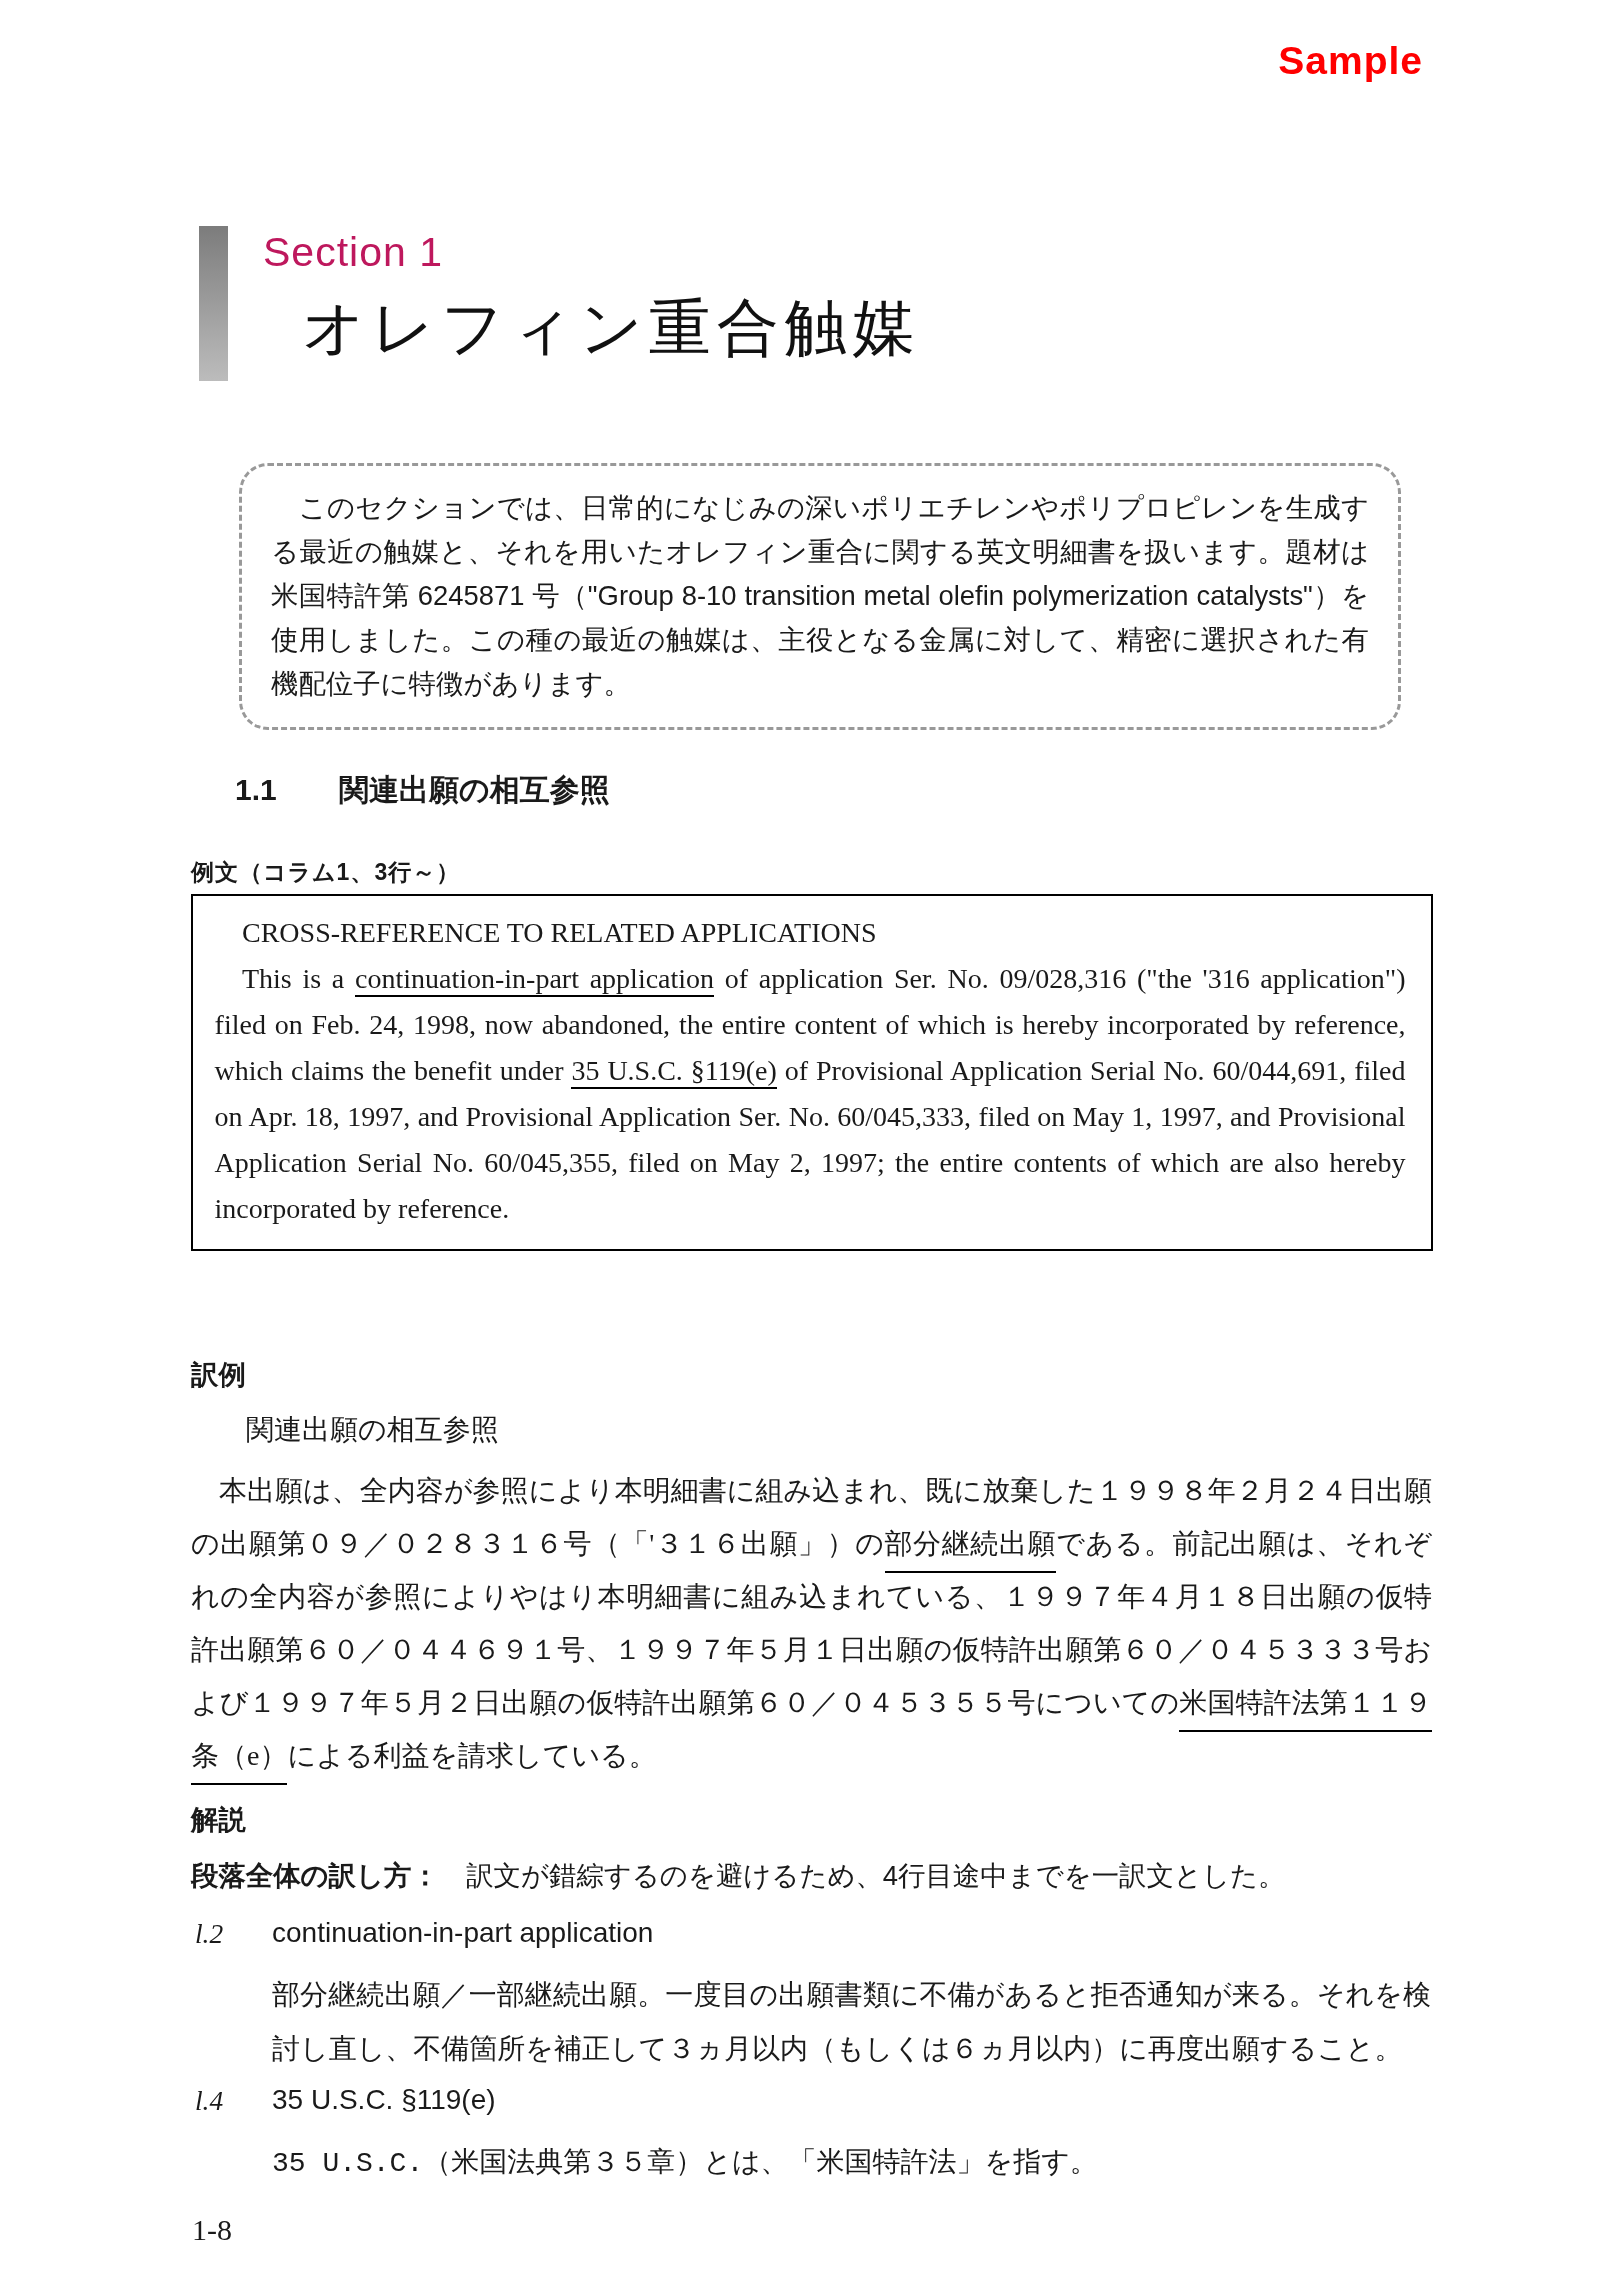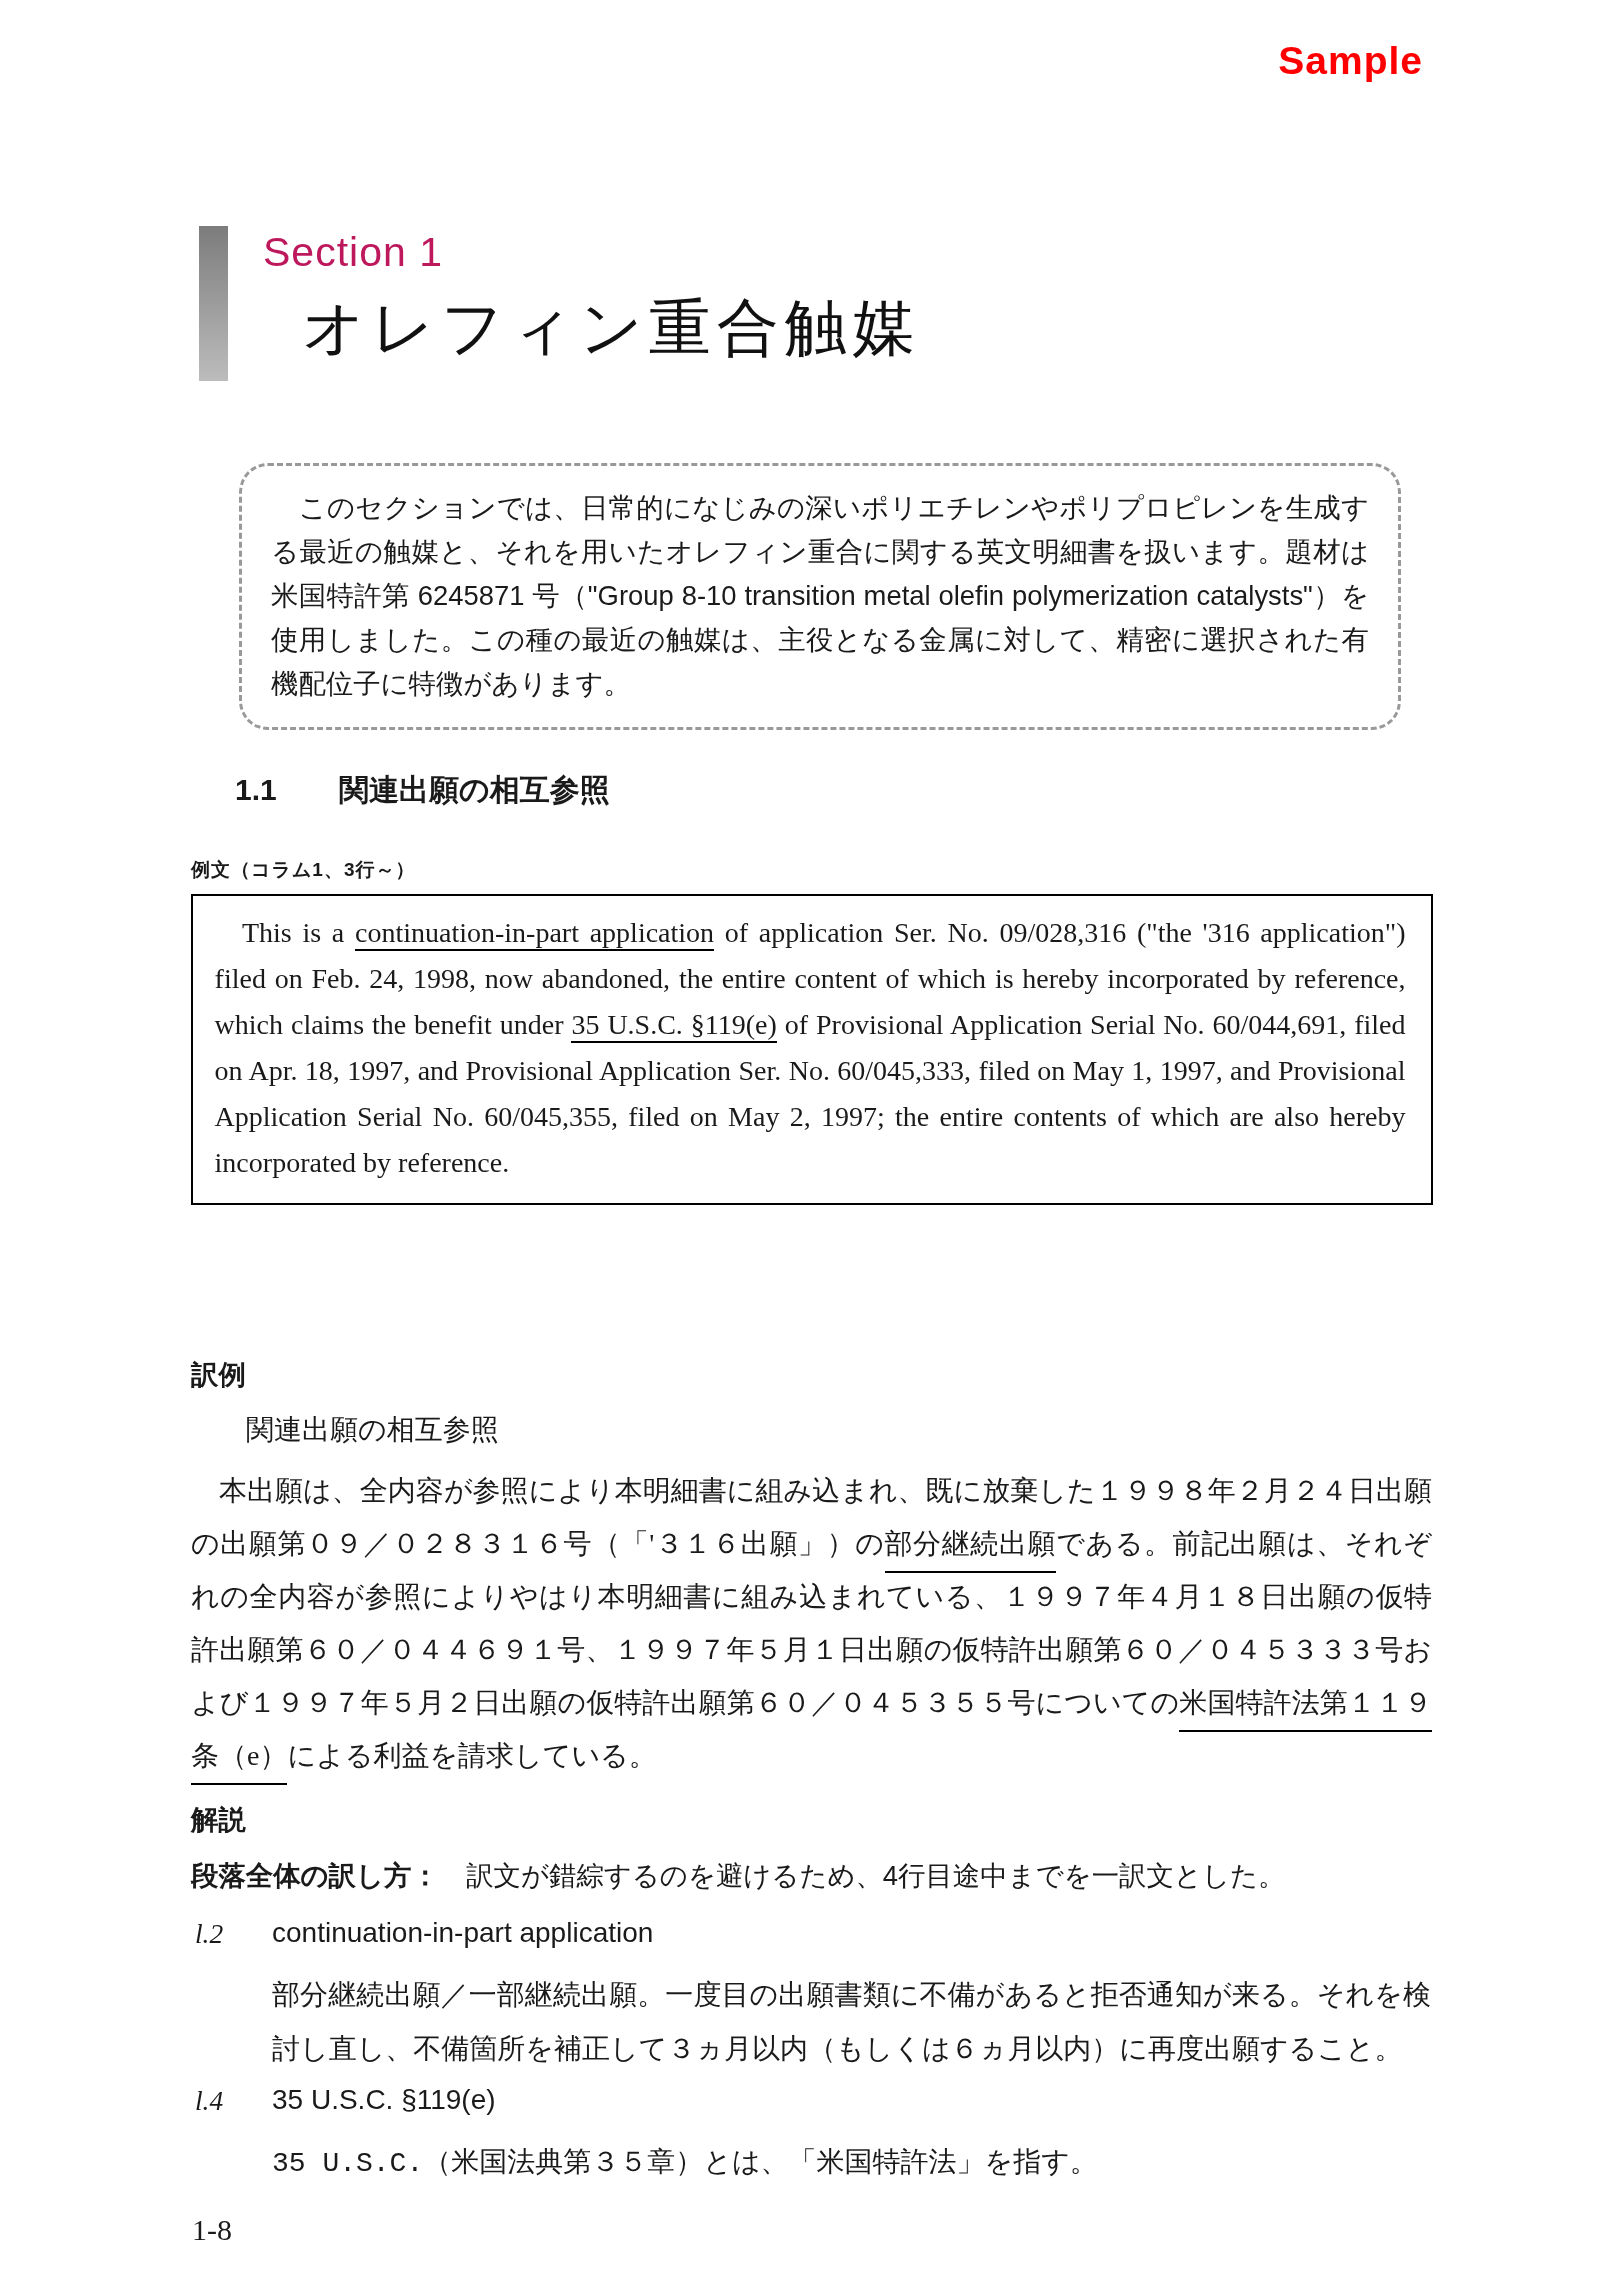--- a/index.html
+++ b/index.html
@@ -46,21 +46,21 @@
   }
   .intro-text{
     font-size:27.4px;line-height:44px;
     text-align:justify;
   }
 
   
   .h11{left:191px;top:770px;font-size:30px;font-weight:bold;}
   .h11 .num{display:inline-block;width:104px;margin-left:44px;}
 
-  .example-label{left:191px;top:857px;font-size:19px;font-weight:bold;letter-spacing:1px;text-align:center;}
+  .example-label{left:191px;top:857px;font-size:23px;font-weight:bold;letter-spacing:1px;text-align:center;}
 
   
   .patent-box{
     left:191px;top:894px;width:1242px;
     box-sizing:border-box;
     border:2.9px solid #000;
     padding:13.7px 25.5px 17.6px 21.6px;
     font-family:"Liberation Serif",serif;
     font-size:28px;line-height:46px;
   }
@@ -125,20 +125,21 @@
     <div class="intro-text">　このセクションでは、日常的になじみの深いポリエチレンやポリプロピレンを生成する最近の触媒と、それを用いたオレフィン重合に関する英文明細書を扱います。題材は米国特許第 6245871 号（"Group 8-10 transition metal olefin polymerization catalysts"）を使用しました。この種の最近の触媒は、主役となる金属に対して、精密に選択された有機配位子に特徴があります。</div>
   </div>
 
   <div class="abs h11">
     <span class="num">1.1</span><span>関連出願の相互参照</span>
   </div>
 
   <div class="abs example-label">例文（コラム1、3行～）</div>
 
   <div class="abs patent-box">
+    <div class="patent-heading">CROSS-REFERENCE TO RELATED APPLICATIONS</div>
     <div class="patent-para"><span>This is a </span><span class="u-en">continuation-in-part application</span><span> of application Ser. No. 09/028,316 ("the '316 application") filed on Feb. 24, 1998, now abandoned, the entire content of which is hereby incorporated by reference, which claims the benefit under </span><span class="u-en">35 U.S.C. §119(e)</span><span> of Provisional Application Serial No. 60/044,691, filed on Apr. 18, 1997, and Provisional Application Ser. No. 60/045,333, filed on May 1, 1997, and Provisional Application Serial No. 60/045,355, filed on May 2, 1997; the entire contents of which are also hereby incorporated by reference.</span></div>
   </div>
 
   <div class="abs yakurei-h">訳例</div>
   <div class="abs yakurei-sub serif-jp">関連出願の相互参照</div>
   <div class="abs yakurei-para serif-jp"><span>　本出願は、全内容が参照により本明細書に組み込まれ、既に放棄した１９９８年２月２４日出願の出願第０９／０２８３１６号（「'３１６出願」）の</span><span class="u-jp">部分継続出願</span><span>である。前記出願は、それぞれの全内容が参照によりやはり本明細書に組み込まれている、１９９７年４月１８日出願の仮特許出願第６０／０４４６９１号、１９９７年５月１日出願の仮特許出願第６０／０４５３３３号および１９９７年５月２日出願の仮特許出願第６０／０４５３５５号についての</span><span class="u-jp">米国特許法第１１９条（e）</span><span>による利益を請求している。</span></div>
 
   <div class="abs kaisetsu-h">解説</div>
   <div class="abs kaisetsu-lead"><span class="lead-label">段落全体の訳し方：</span><span class="lead-text">　訳文が錯綜するのを避けるため、4行目途中までを一訳文とした。</span></div>
 

